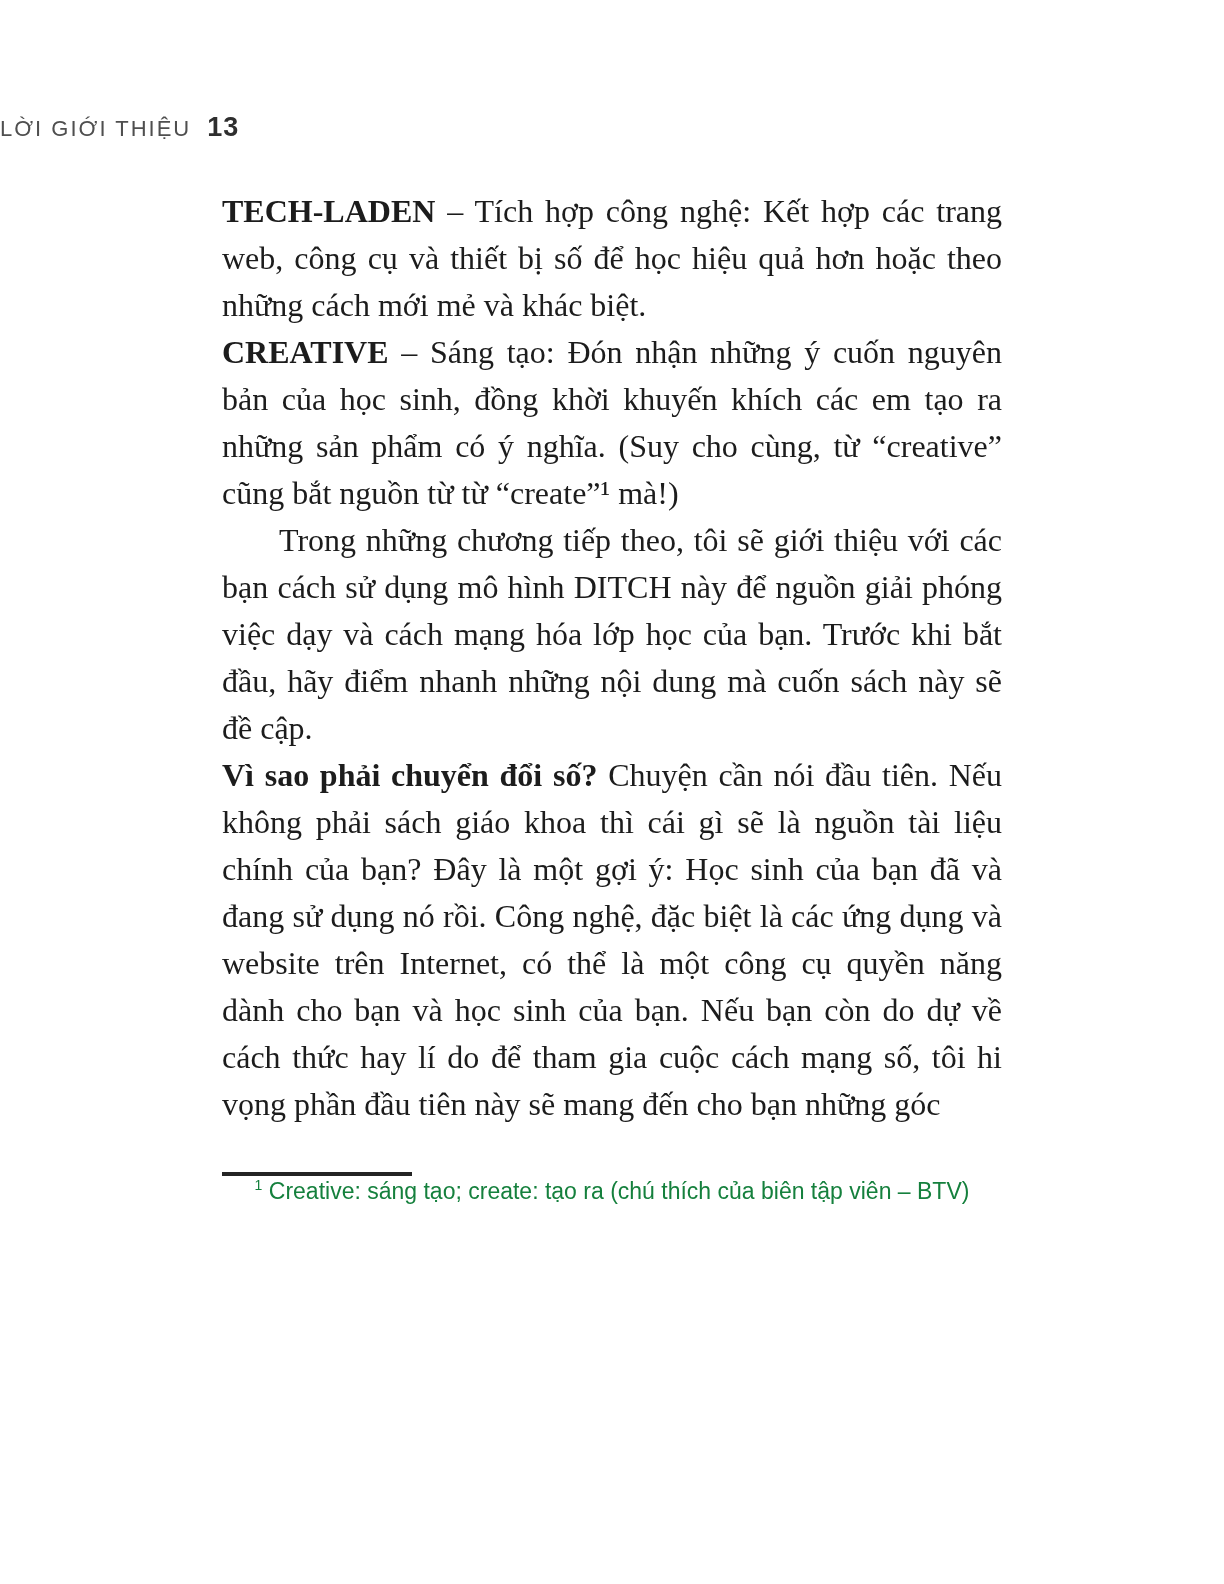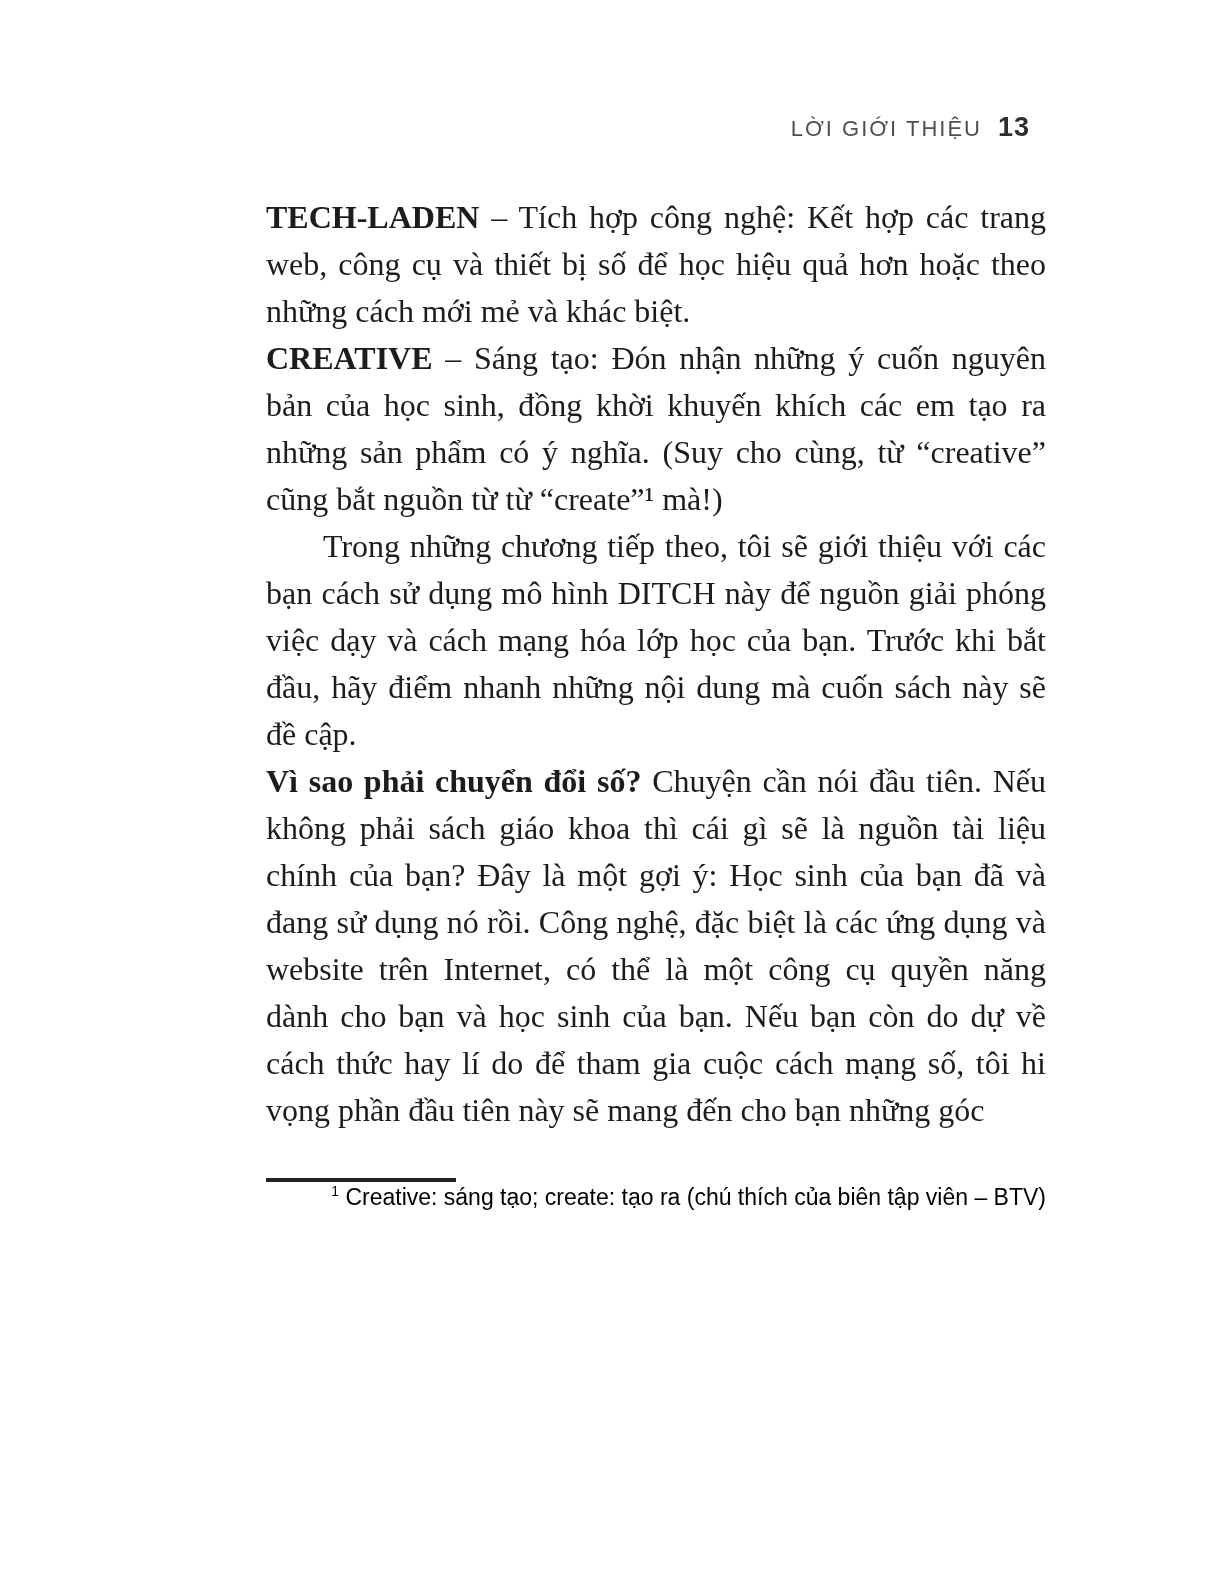--- a/index.html
+++ b/index.html
@@ -15,46 +15,44 @@
     margin: 0 auto;
     overflow: hidden;
     font-family: "Liberation Serif", "DejaVu Serif", serif;
     color: #1c1c1c;
   }
   .running-header {
     position: absolute;
     top: 112px;
     left: 0;
     right: 194px;
-    text-align: right;
     font-family: "Liberation Sans", "DejaVu Sans", sans-serif;
     white-space: nowrap;
   }
   .running-header .section-title {
     font-size: 22px;
     letter-spacing: 2px;
     color: #4f4f4f;
     vertical-align: baseline;
   }
   .running-header .page-number {
     font-size: 27px;
     font-weight: bold;
     color: #2e2e2e;
     margin-left: 16px;
     letter-spacing: 1px;
   }
   .content {
     position: absolute;
     left: 222px;
-    top: 194px;
+    top: 188px;
     width: 780px;
     font-size: 32px;
     line-height: 47px;
     text-align: justify;
-    margin-left: 44px;
   }
   .content p { margin: 0; }
   .quote {
     margin-left: 52px;
     margin-bottom: 18px;
   }
   .quote .term { font-weight: bold; }
   .para-indent {
     margin-top: 26px;
     text-indent: 57px;
@@ -67,22 +65,22 @@
     width: 190px;
     border: none;
     border-top: 4px solid #242424;
     margin: 44px 0 0 0;
   }
   .footnote {
     margin-top: 26px;
     font-family: "Liberation Sans", "DejaVu Sans", sans-serif;
     font-size: 23px;
     line-height: 30px;
-    color: #000000;
-    text-align: right;
+    color: #15803d;
+    text-align: center;
     text-indent: 0;
   }
   .footnote sup {
     font-size: 14px;
     line-height: 0;
   }
 </style>
 </head>
 <body>
 

